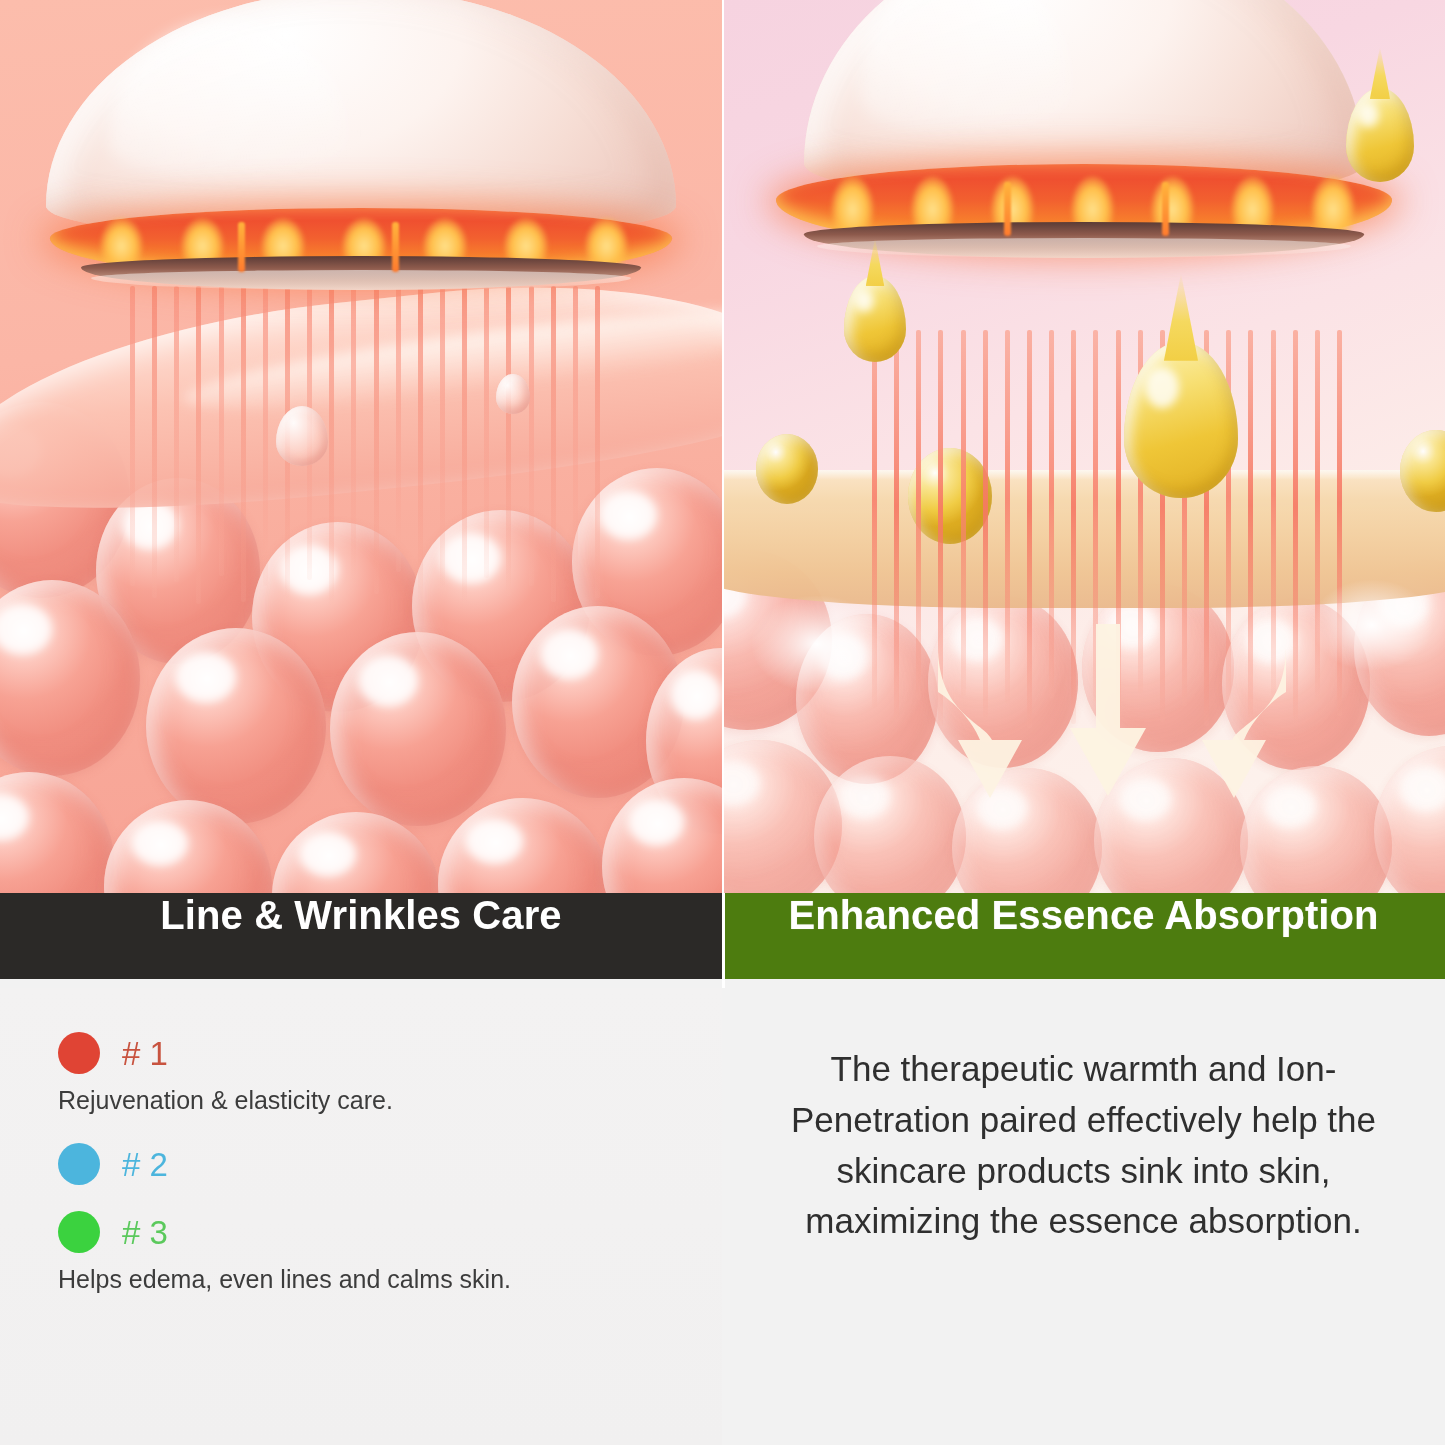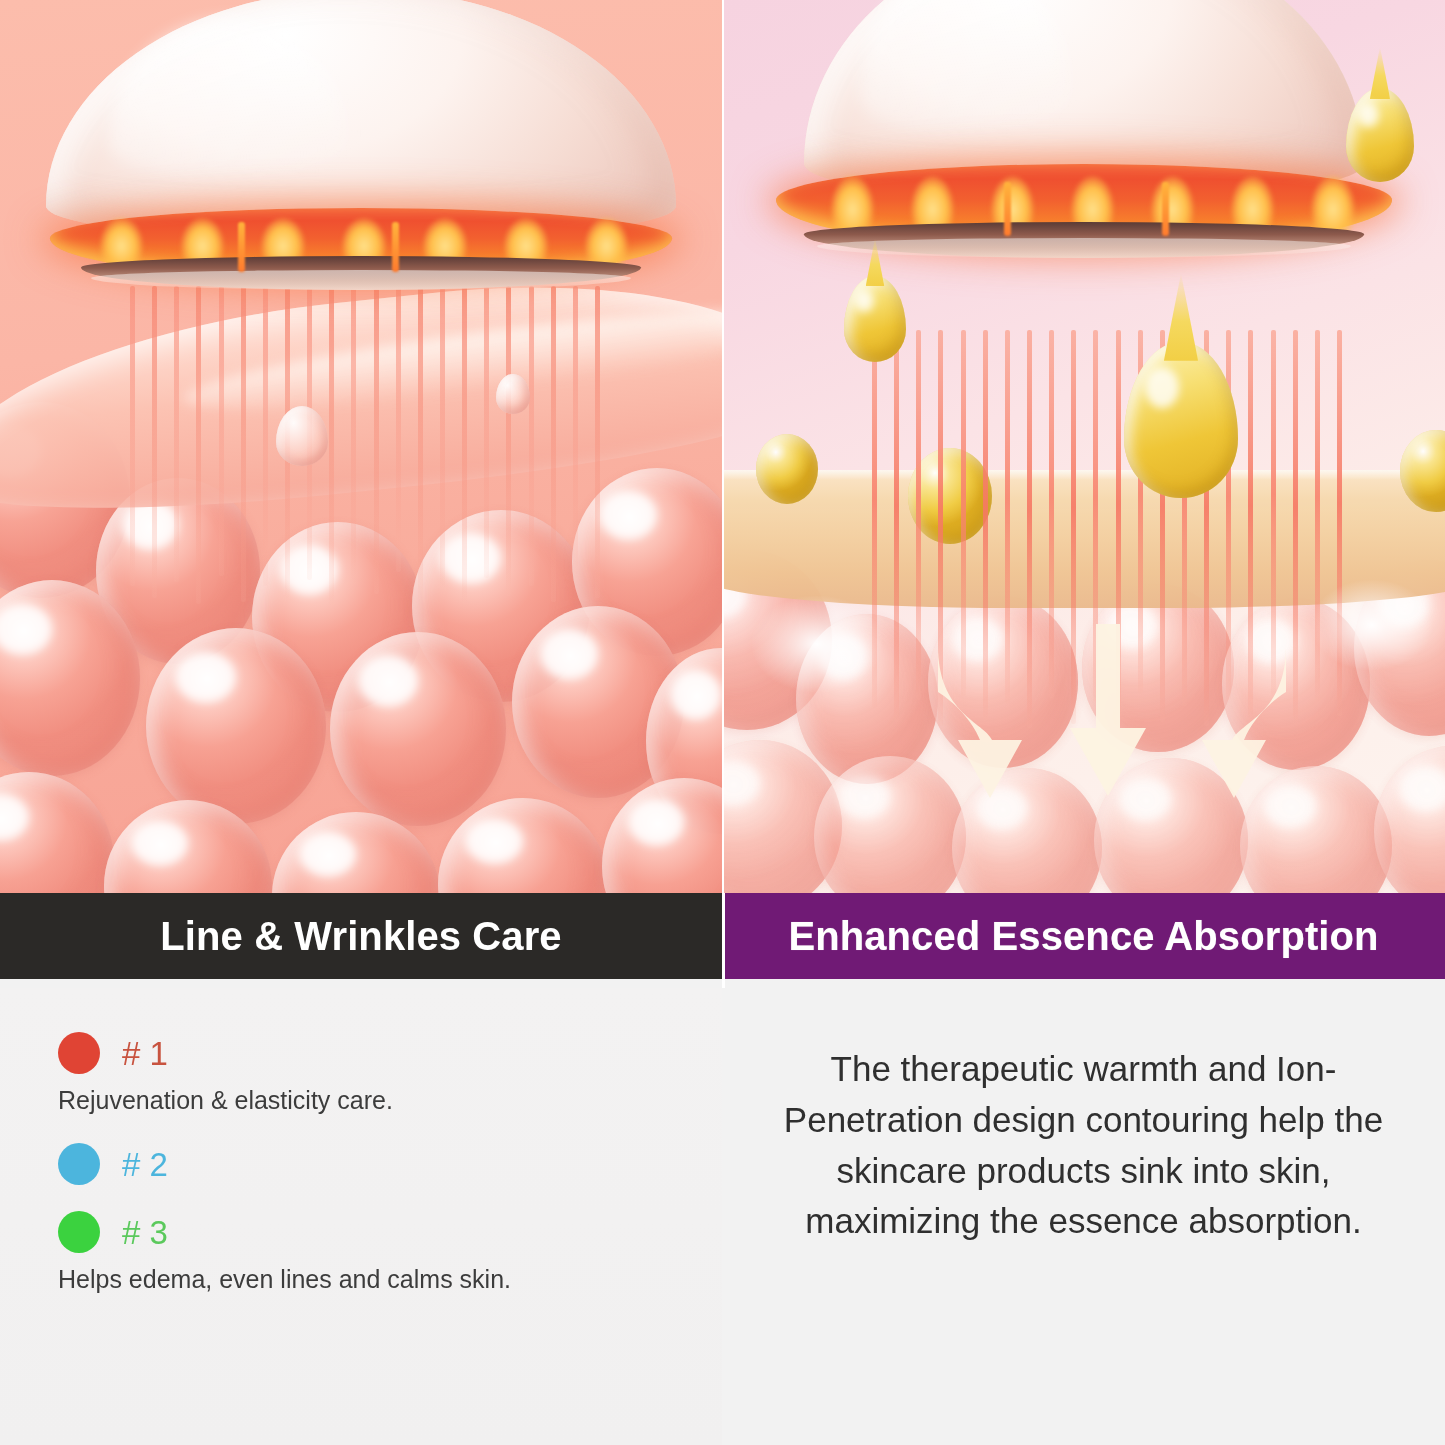--- a/index.html
+++ b/index.html
@@ -78,23 +78,23 @@
     background:rgba(255,255,255,.8);filter:blur(4px);}
   .serum-ball{position:absolute;z-index:12;border-radius:50%;
     background:radial-gradient(ellipse 60% 56% at 32% 26%, rgba(255,255,255,.9) 0%, #f9e48c 30%, #f0cc45 68%, #dfae22 100%);
     box-shadow:inset -6px -8px 16px rgba(172,126,12,.4), inset 5px 5px 14px rgba(255,255,255,.8);}
   .sparkle{position:absolute;z-index:22;
     background:radial-gradient(ellipse at center, rgba(255,255,255,.98) 0%, rgba(255,255,255,.5) 34%, rgba(255,255,255,0) 72%);}
   .arrow{position:absolute;z-index:26;}
 
   
   .banner-row{position:absolute;left:0;top:893px;width:1445px;height:95px;display:flex;}
-  .banner{height:86px;display:flex;align-items:center;}
+  .banner{height:86px;display:flex;}
   .banner-left{width:722px;background:#2b2927;justify-content:center;}
-  .banner-right{width:723px;background:#701a75;justify-content:center;}
+  .banner-right{width:723px;background:#4d7c0f;justify-content:center;}
   .banner-title{color:#ffffff;font-weight:bold;font-size:40px;letter-spacing:.1px;
     font-family:"Liberation Sans",sans-serif;white-space:nowrap;}
   .banner-right .banner-title{text-shadow:0 0 1px rgba(255,255,255,.35);}
   .gutter-v2{position:absolute;left:722px;top:893px;width:3px;height:95px;background:#ffffff;z-index:60;}
 
   
   .content-row{position:absolute;left:0;top:988px;width:1445px;height:457px;display:flex;background:#f2f2f2;}
   .col-left{width:722px;padding:44px 40px 0 58px;box-sizing:border-box;
     background:linear-gradient(180deg,#f3f2f2 0%,#f1f0f0 100%);}
   .col-right{width:723px;display:flex;align-items:flex-start;justify-content:center;
@@ -313,18 +313,18 @@
         <div class="feature-head">
           <div class="dot" style="background:#3bd23f;"></div>
           <div class="rank" style="color:#5bc95c;"># 3</div>
         </div>
         <div class="feature-desc">Helps edema, even lines and calms skin.</div>
       </div>
 
     </div>
 
     <div class="col-right">
-      <div class="para">The therapeutic warmth and Ion-Penetration design contouring help the skincare products sink into skin, maximizing the essence absorption.</div>
+      <div class="para">The therapeutic warmth and Ion-Penetration paired effectively help the skincare products sink into skin, maximizing the essence absorption.</div>
     </div>
 
   </div>
 
 </div>
 
 </body></html>

